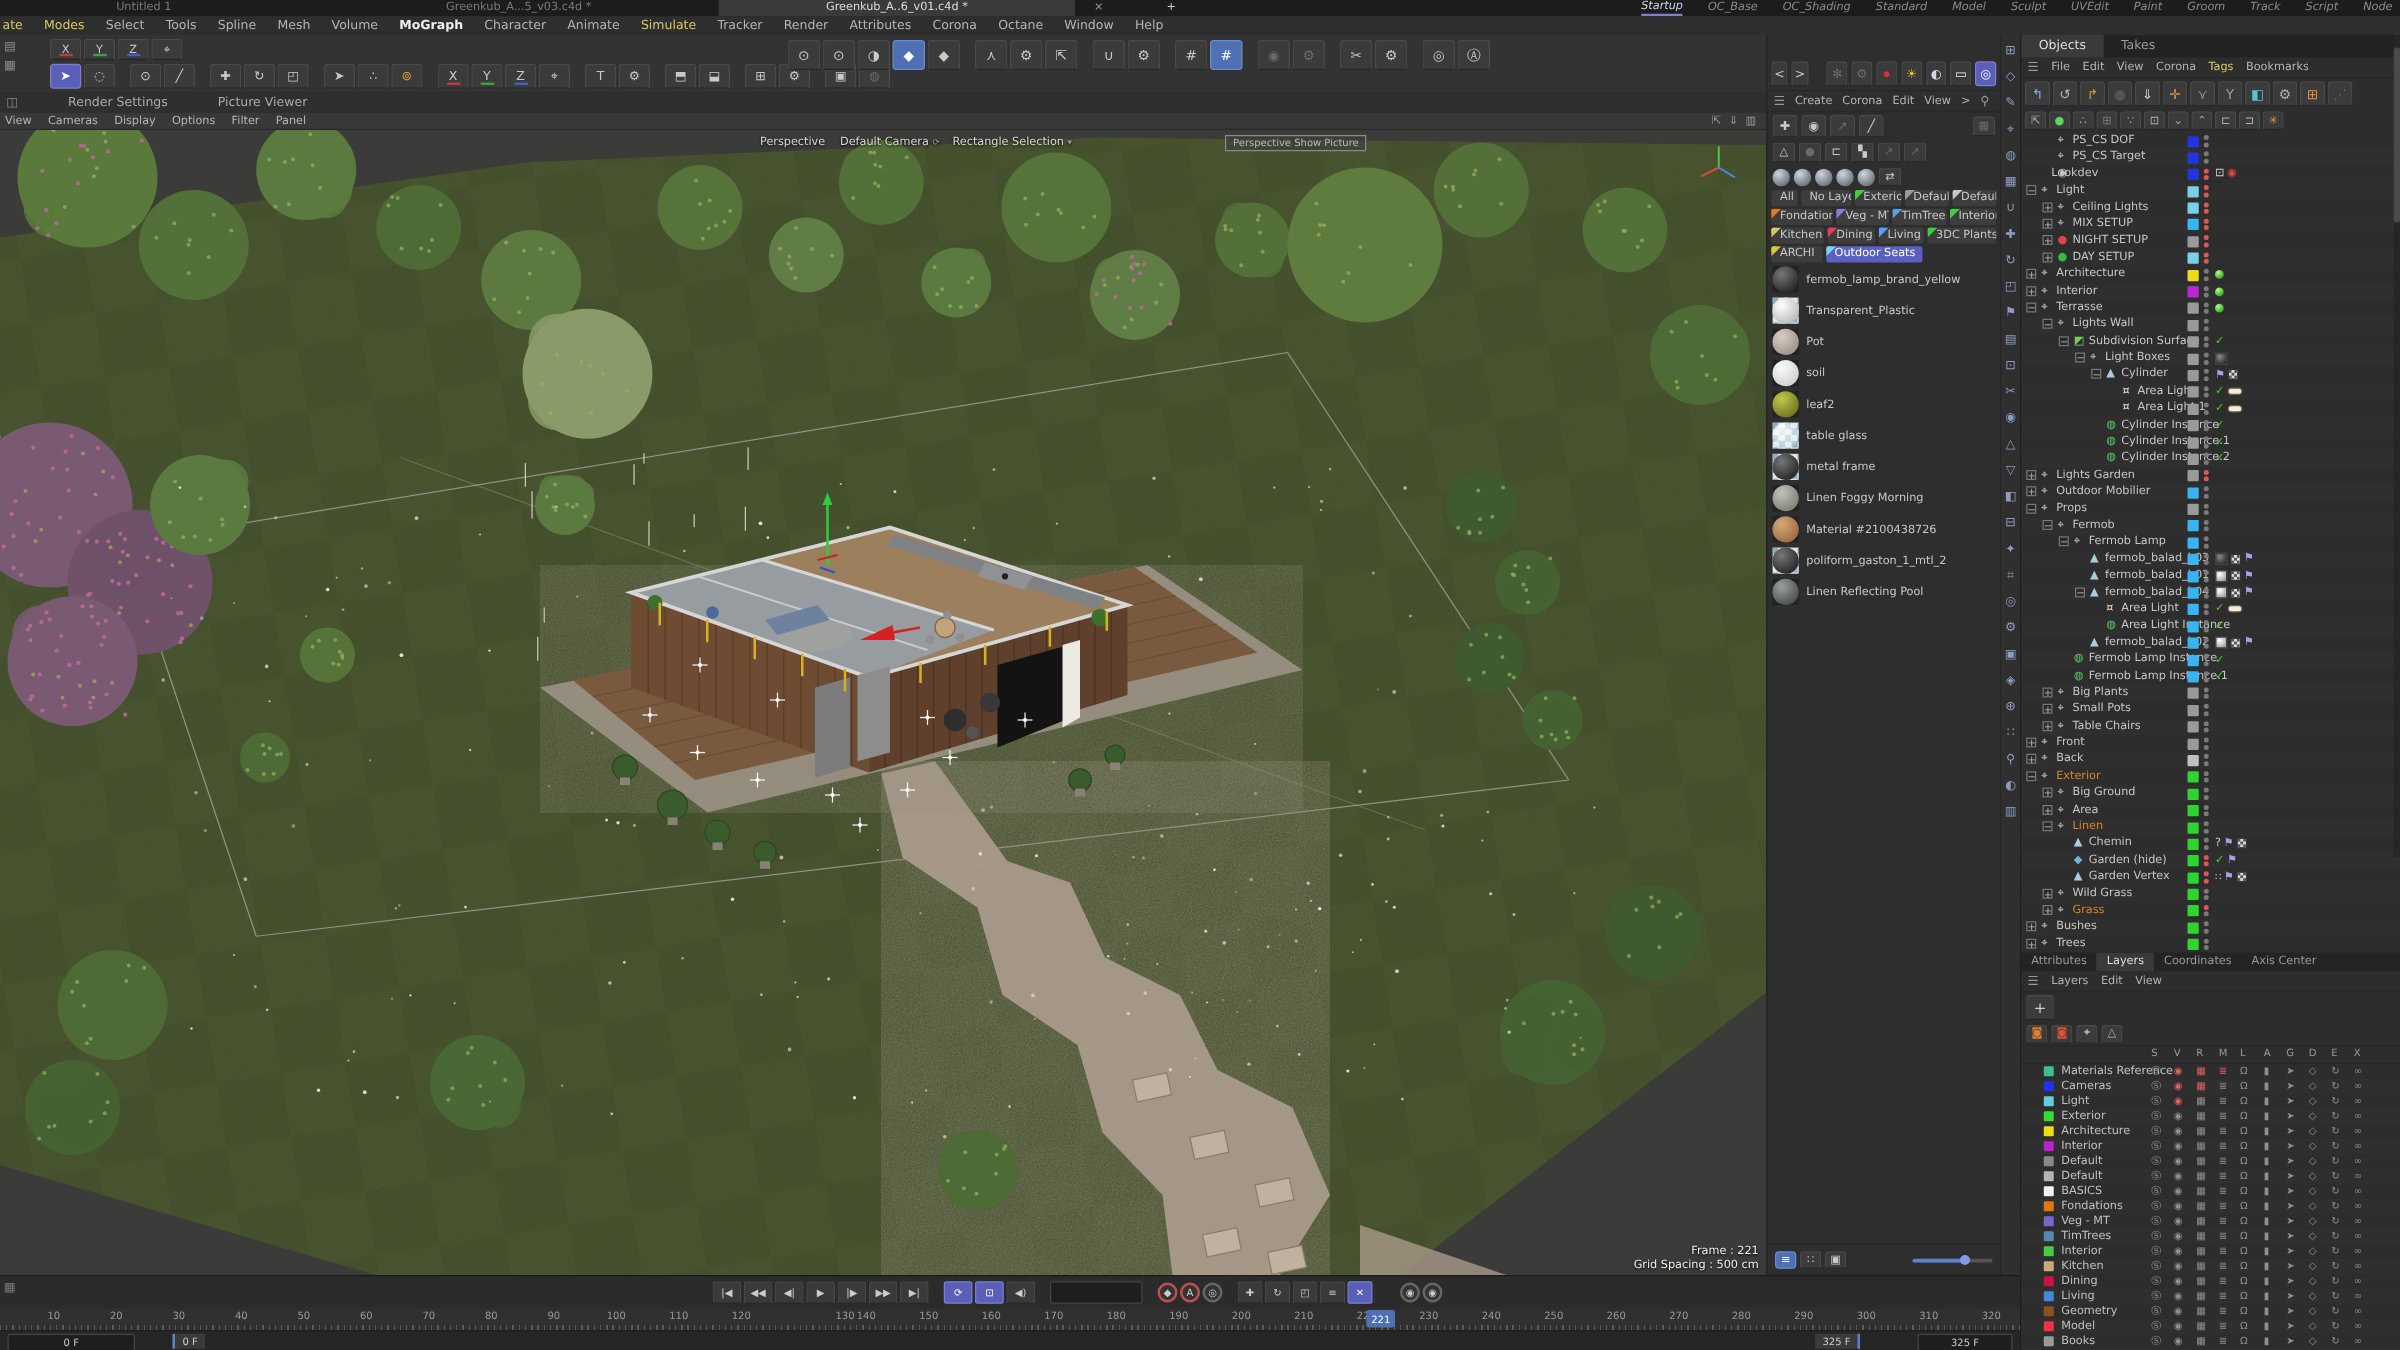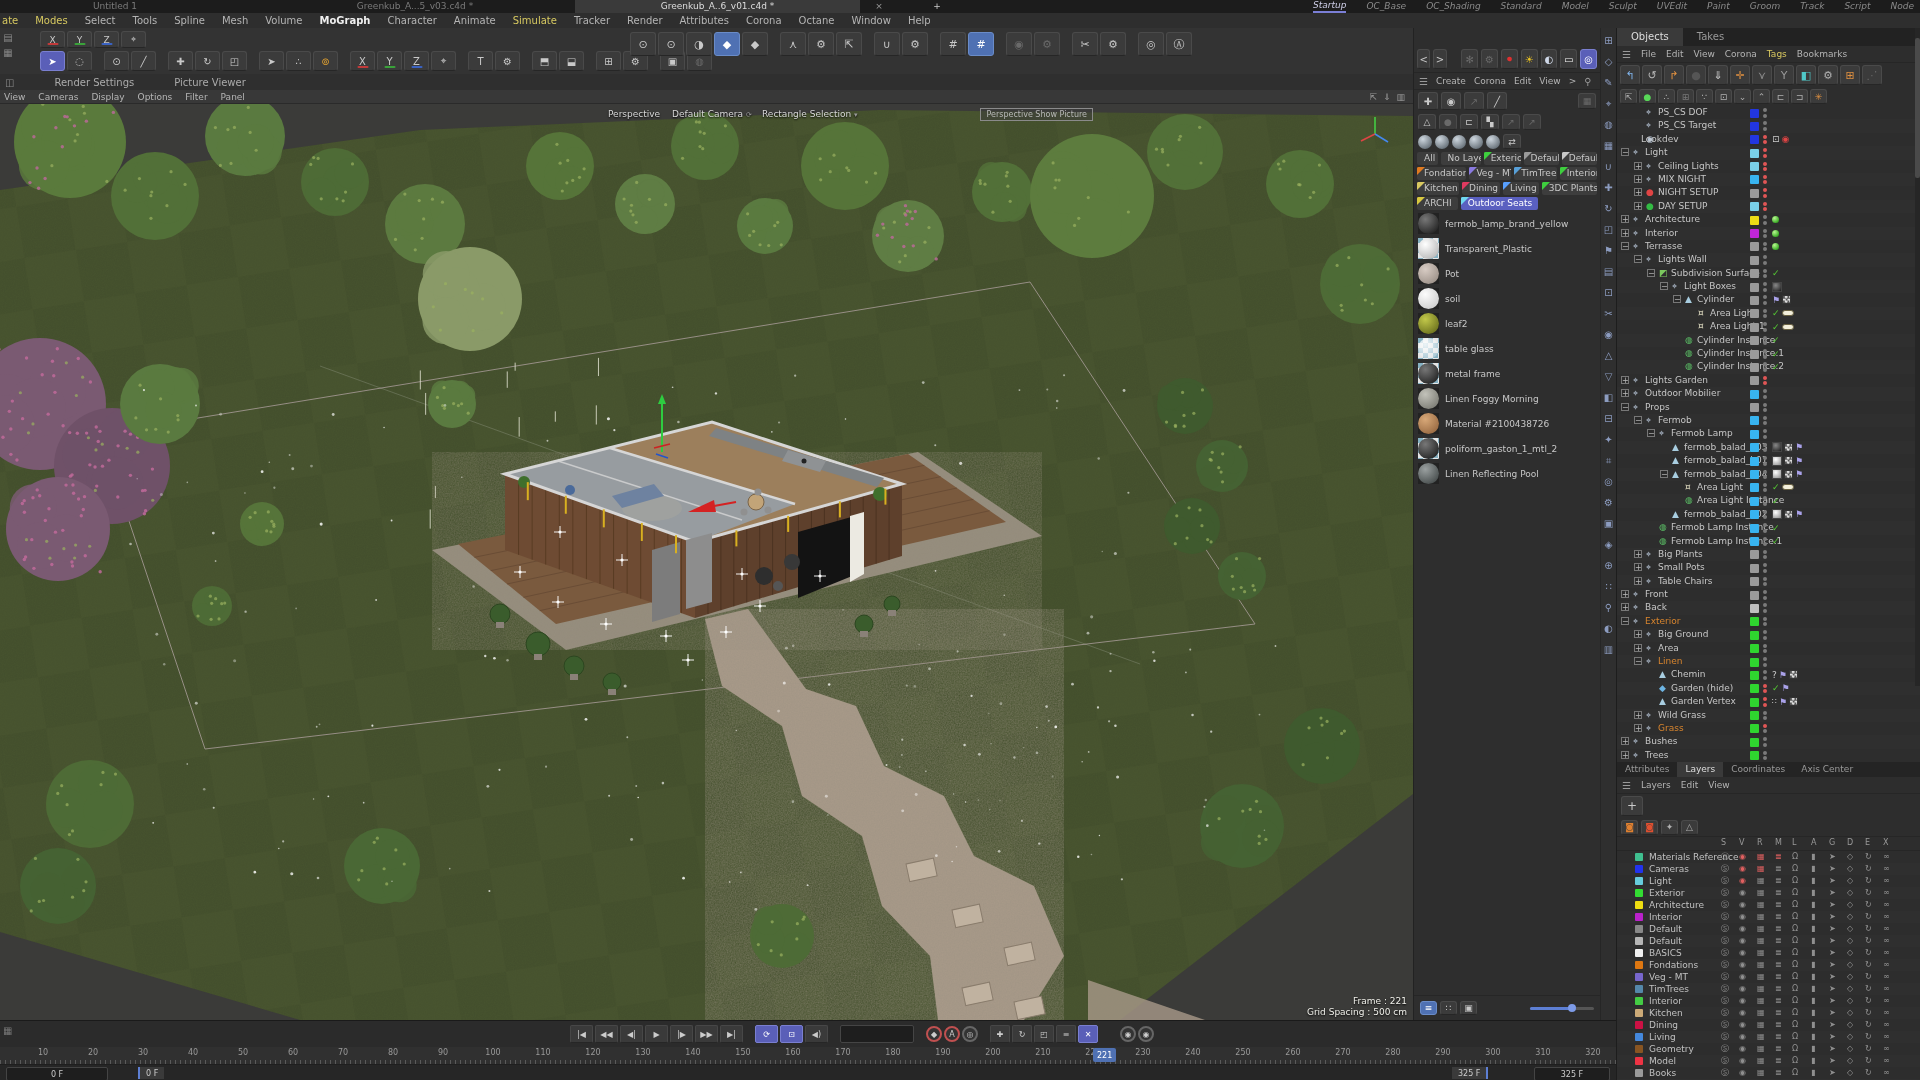--- a/index.html
+++ b/index.html
@@ -1485,21 +1485,21 @@
           <span class="tchip" style="background:#7ad0e8"></span>
           <span class="tdots">
             <i class="r"></i>
             <i class="r"></i>
           </span>
           <span class="tex"></span>
         </div>
         <div class="trow">
           <span class="texp" style="left:17px">+</span>
           <span class="ticon" style="left:29px;color:#b9c7d9">⌖</span>
-          <span class="tname" style="left:41px">MIX NIGHT</span>
+          <span class="tname" style="left:41px">MIX SETUP</span>
           <span class="tchip" style="background:#38b4f0"></span>
           <span class="tdots">
             <i class="r"></i>
             <i class="r"></i>
           </span>
           <span class="tex"></span>
         </div>
         <div class="trow">
           <span class="texp" style="left:17px">+</span>
           <span class="ticon" style="left:29px;color:#e04444">●</span>
@@ -2378,21 +2378,21 @@
         <span class="rnum" style="left:133px">30</span>
         <span class="rnum" style="left:183px">40</span>
         <span class="rnum" style="left:233px">50</span>
         <span class="rnum" style="left:283px">60</span>
         <span class="rnum" style="left:333px">70</span>
         <span class="rnum" style="left:383px">80</span>
         <span class="rnum" style="left:433px">90</span>
         <span class="rnum" style="left:483px">100</span>
         <span class="rnum" style="left:533px">110</span>
         <span class="rnum" style="left:583px">120</span>
-        <span class="rnum" style="left:633px">130</span>
+        <span class="rnum" style="left:666px">130</span>
         <span class="rnum" style="left:683px">140</span>
         <span class="rnum" style="left:733px">150</span>
         <span class="rnum" style="left:783px">160</span>
         <span class="rnum" style="left:833px">170</span>
         <span class="rnum" style="left:883px">180</span>
         <span class="rnum" style="left:933px">190</span>
         <span class="rnum" style="left:983px">200</span>
         <span class="rnum" style="left:1033px">210</span>
         <span class="rnum" style="left:1083px">220</span>
         <span class="rnum" style="left:1133px">230</span>

